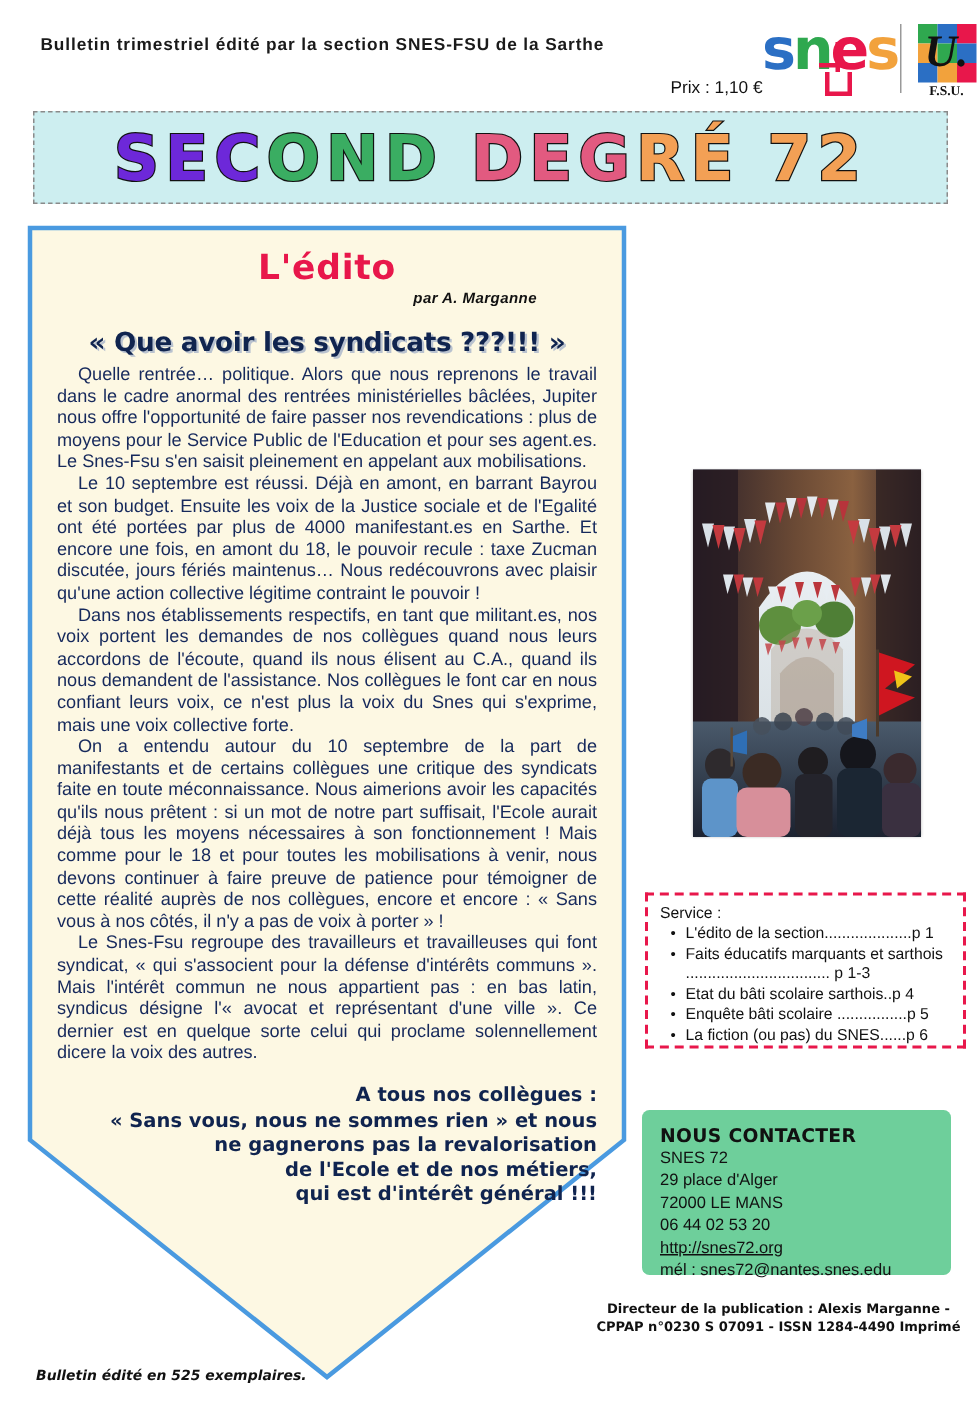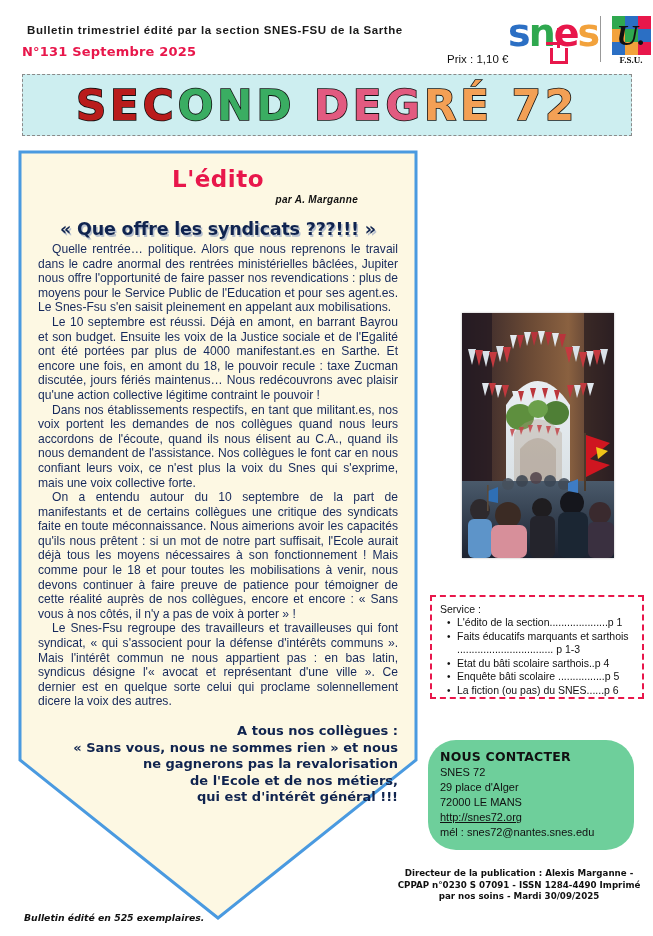--- a/index.html
+++ b/index.html
@@ -74,21 +74,21 @@
     display: flex; align-items: center; justify-content: center;
   }
   .title-text {
     font-family: "DejaVu Sans", sans-serif;
     font-size: 42px; font-weight: bold;
     letter-spacing: 4px;
     -webkit-text-stroke: 1.6px #111;
     paint-order: stroke fill;
     white-space: nowrap;
   }
-  .t-blue { color: #b91c1c; }
+  .t-blue { color: #6d28d9; }
   .t-green { color: #3aad62; }
   .t-pink { color: #e25a80; }
   .t-orange { color: #f3a055; }
 
   
   .postal { position: absolute; left: 498px; top: 152px; width: 150px; height: 72px; }
   .postal-deposit {
     position: absolute; left: 0; top: 4px; width: 64px;
     font-size: 9.5px; font-weight: bold; color: #111; line-height: 12.5px;
   }
@@ -177,21 +177,21 @@
     position: relative; padding-left: 11px;
   }
   .sommaire li::before {
     content: "•"; position: absolute; left: 1px; top: 0; font-size: 10px;
   }
 
   
   .contact {
     position: absolute; left: 428px; top: 740px;
     width: 206px; height: 110px;
-    background: #6ecf9b; border-radius: 28px;
+    background: #6ecf9b; border-radius: 5px;
     padding: 9px 0 0 12px;
   }
   .contact-title {
     font-size: 12.5px; font-weight: bold; color: #111;
     letter-spacing: 0.2px; margin-bottom: 1px;
     font-family: "DejaVu Sans", sans-serif;
   }
   .contact-line { font-size: 11px; color: #111; line-height: 15px; }
   .contact-link { text-decoration: underline; color: #111; }
 
@@ -207,21 +207,20 @@
     font-size: 9.3px; font-style: italic; font-weight: bold; color: #111;
     font-family: "DejaVu Sans", sans-serif;
   }
 </style>
 </head>
 <body>
 
 <div id="page">
 
   <div class="masthead-line1">Bulletin trimestriel édité par la section SNES-FSU de la Sarthe</div>
-  <div class="masthead-line2">N°131 Septembre 2025</div>
   <div class="price">Prix : 1,10 €</div>
 
   <div class="logo-snes">
     <div class="letters">
       <span class="l-s1">s</span><span class="l-n">n</span><span class="l-e">e</span><span class="l-s2">s</span>
     </div>
     <div class="logo-fig">
       <span class="stem"></span>
         <span class="arms"></span>
       <span class="leg-l"></span>
@@ -250,21 +249,21 @@
   </div>
 
 
   <div class="edito-wrap">
     <svg class="edito-shape" viewBox="0 0 400 772" preserveAspectRatio="none">
       <polygon points="2,2 398,2 398,610 200,768 2,610" fill="#fdf8e3" stroke="#4a9ae0" stroke-width="3"></polygon>
     </svg>
     <div class="edito-content">
       <div class="edito-title">L'édito</div>
       <div class="edito-author">par A. Marganne</div>
-      <div class="edito-head">« Que offre les syndicats ???!!! »</div>
+      <div class="edito-head">« Que avoir les syndicats ???!!! »</div>
       <div class="edito-body">
         <p>Quelle rentrée… politique. Alors que nous reprenons le travail dans le cadre anormal des rentrées ministérielles bâclées, Jupiter nous offre l'opportunité de faire passer nos revendications : plus de moyens pour le Service Public de l'Education et pour ses agent.es. Le Snes-Fsu s'en saisit pleinement en appelant aux mobilisations.</p>
         <p>Le 10 septembre est réussi. Déjà en amont, en barrant Bayrou et son budget. Ensuite les voix de la Justice sociale et de l'Egalité ont été portées par plus de 4000 manifestant.es en Sarthe. Et encore une fois, en amont du 18, le pouvoir recule : taxe Zucman discutée, jours fériés maintenus… Nous redécouvrons avec plaisir qu'une action collective légitime contraint le pouvoir !</p>
         <p>Dans nos établissements respectifs, en tant que militant.es, nos voix portent les demandes de nos collègues quand nous leurs accordons de l'écoute, quand ils nous élisent au C.A., quand ils nous demandent de l'assistance. Nos collègues le font car en nous confiant leurs voix, ce n'est plus la voix du Snes qui s'exprime, mais une voix collective forte.</p>
         <p>On a entendu autour du 10 septembre de la part de manifestants et de certains collègues une critique des syndicats faite en toute méconnaissance. Nous aimerions avoir les capacités qu'ils nous prêtent : si un mot de notre part suffisait, l'Ecole aurait déjà tous les moyens nécessaires à son fonctionnement ! Mais comme pour le 18 et pour toutes les mobilisations à venir, nous devons continuer à faire preuve de patience pour témoigner de cette réalité auprès de nos collègues, encore et encore : « Sans vous à nos côtés, il n'y a pas de voix à porter » !</p>
         <p>Le Snes-Fsu regroupe des travailleurs et travailleuses qui font syndicat, « qui s'associent pour la défense d'intérêts communs ». Mais l'intérêt commun ne nous appartient pas : en bas latin, syndicus désigne l'« avocat et représentant d'une ville ». Ce dernier est en quelque sorte celui qui proclame solennellement dicere la voix des autres.</p>
       </div>
       <div class="edito-closing">
         <div>A tous nos collègues :</div>
         <div>« Sans vous, nous ne sommes rien » et nous</div>
@@ -419,24 +418,24 @@
       <li>Enquête bâti scolaire ................p 5</li>
       <li>La fiction (ou pas) du SNES......p 6</li>
     </ul>
   </div>
 
   <div class="contact">
     <div class="contact-title">NOUS CONTACTER</div>
     <div class="contact-line">SNES 72</div>
     <div class="contact-line">29 place d'Alger</div>
     <div class="contact-line">72000 LE MANS</div>
+    <div class="contact-line">06 44 02 53 20</div>
     <div class="contact-line"><span class="contact-link">http://snes72.org</span></div>
     <div class="contact-line">mél : snes72@nantes.snes.edu</div>
   </div>
 
   <div class="footer-pub">
     <div>Directeur de la publication : Alexis Marganne -</div>
     <div>CPPAP n°0230 S 07091 - ISSN 1284-4490 Imprimé</div>
-    <div>par nos soins - Mardi 30/09/2025</div>
   </div>
   <div class="footer-left">Bulletin édité en 525 exemplaires.</div>
 
 </div>
 
 </body></html>

